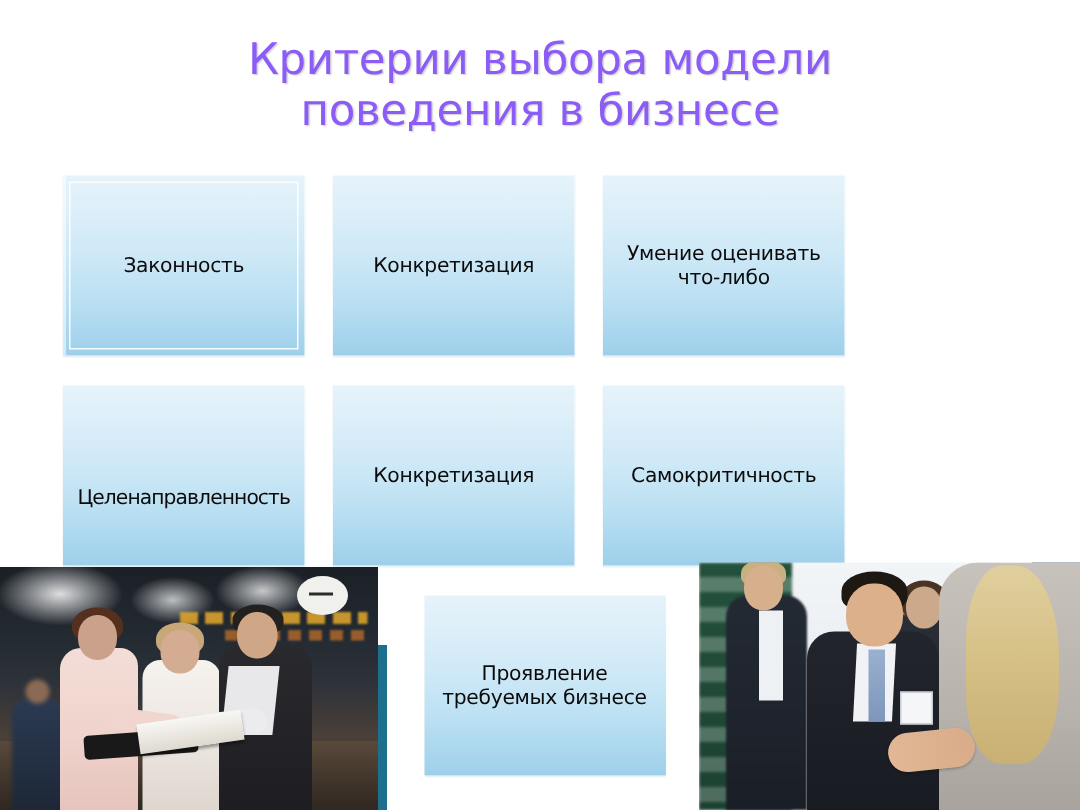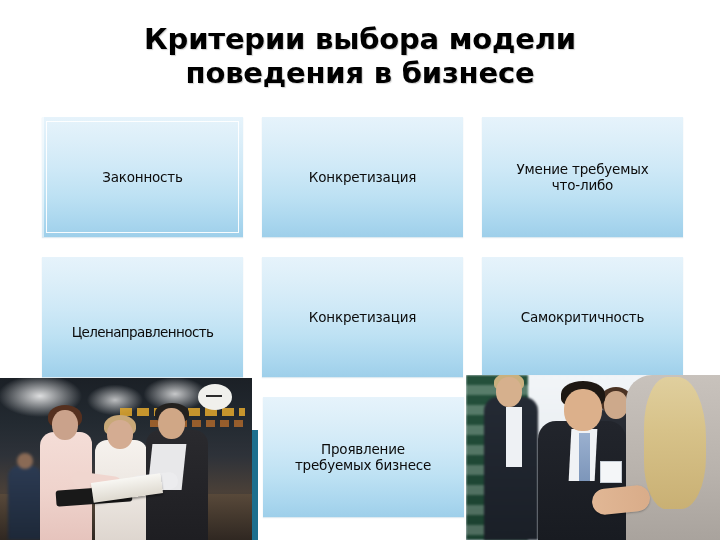--- a/index.html
+++ b/index.html
@@ -23,25 +23,25 @@
   }
 
   
   .title {
     position: absolute;
     left: 60px;
     top: 22px;
     width: 600px;
     text-align: center;
     font-family: "DejaVu Sans", sans-serif;
-    font-weight: bold;
+    font-weight: normal;
     font-size: 29px;
     line-height: 34px;
     letter-spacing: -0.2px;
-    color: #000000;
+    color: #8b5cf6;
     text-shadow: 1px 1px 1px rgba(170,170,170,0.55);
     white-space: pre-line;
   }
 
   
   .grid {
     position: absolute;
     left: 42px;
     top: 117px;
     width: 642px;
@@ -50,21 +50,21 @@
     display: flex;
     gap: 19px;
     margin-bottom: 20px;
   }
   .row-centered {
     justify-content: center;
   }
 
   .cell {
     position: relative;
-    width: 201px;
+    width: 161px;
     height: 120px;
     box-sizing: border-box;
     display: flex;
     align-items: center;
     justify-content: center;
     text-align: center;
     padding: 0 8px;
     background: linear-gradient(to bottom,
         #e6f3fb 0%,
         #ddeff9 18%,
@@ -558,21 +558,21 @@
   <div class="grid">
 
     <div class="row">
       <div class="cell selected">
         <span class="label">Законность</span>
       </div>
       <div class="cell">
         <span class="label">Конкретизация</span>
       </div>
       <div class="cell">
-        <span class="label">Умение требуемых
+        <span class="label">Умение оценивать
 что-либо</span>
       </div>
     </div>
 
     <div class="row">
       <div class="cell wide-label">
         <span class="label">Целенаправленность</span>
       </div>
       <div class="cell">
         <span class="label">Конкретизация</span>

